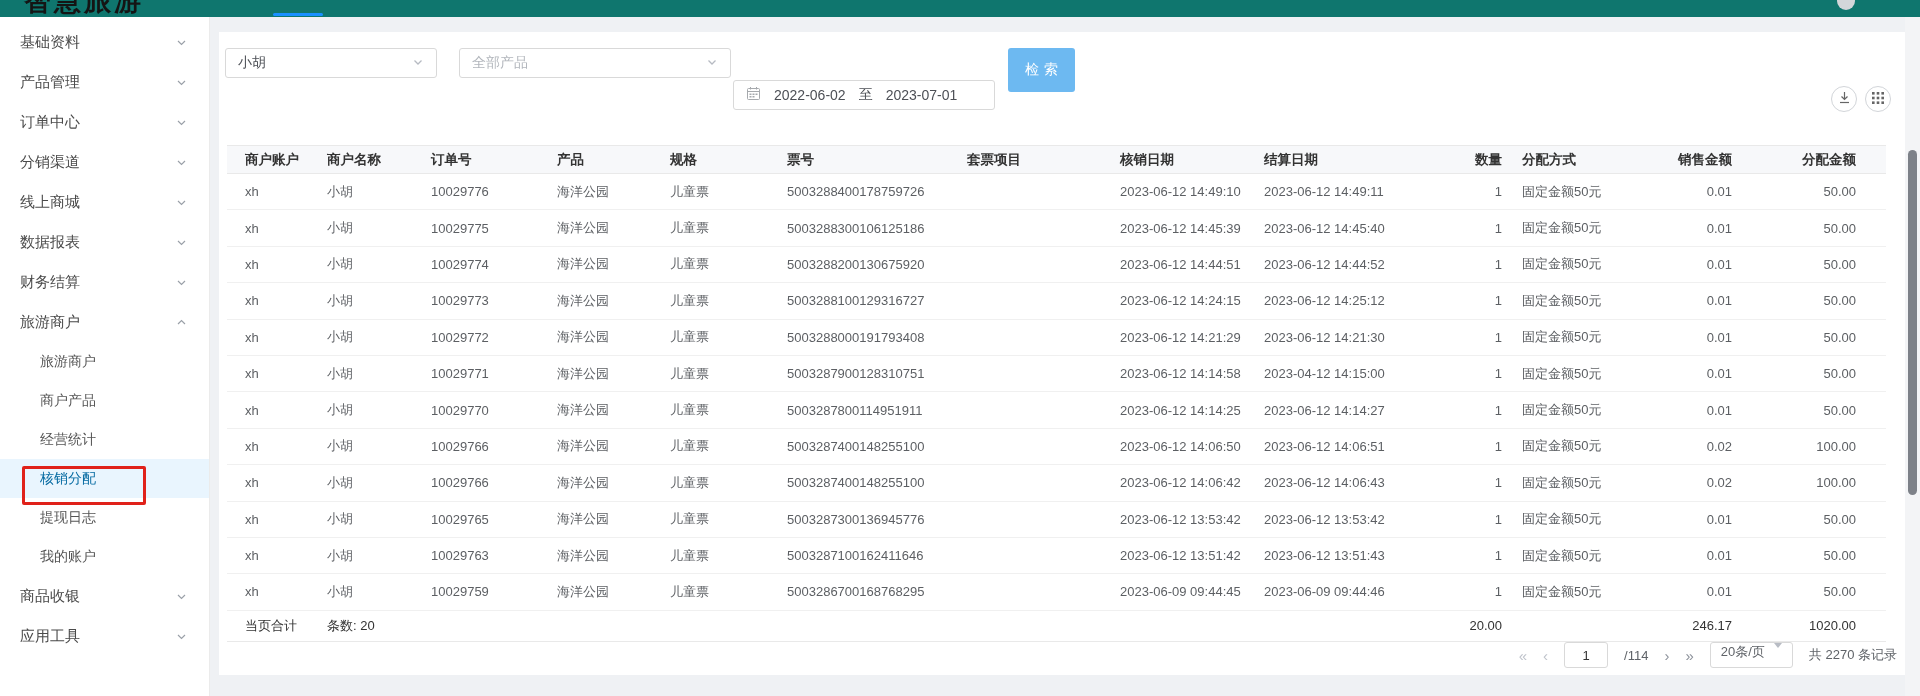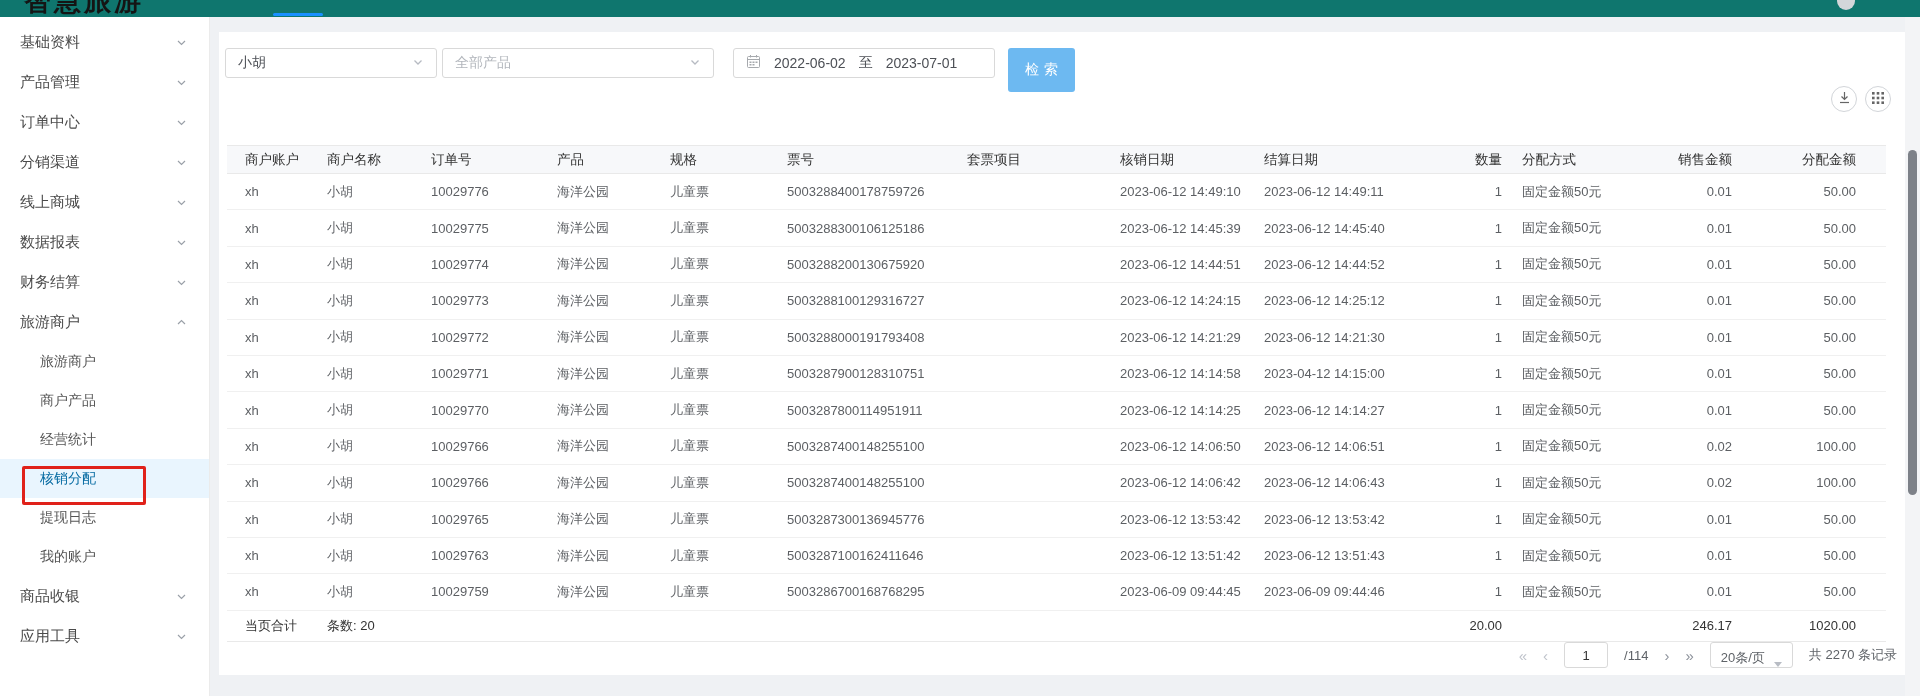--- a/index.html
+++ b/index.html
@@ -21,44 +21,44 @@
   .side-subitem.active { background:#e9f5fe; color:#0369a1; }
   .annotation-rect { position:absolute; left:22px; top:7px; width:124px; height:39px; border:3px solid #e0211a; border-radius:2px; pointer-events:none; }
 
   
   .content { position:absolute; left:210px; top:17px; width:1710px; height:679px; background:#eff1f4; }
   .panel { position:absolute; left:9px; top:15px; width:1686px; height:643px; background:#fff; }
 
   
   .filter-box { position:absolute; top:16px; height:30px; border:1px solid #d9d9d9; border-radius:3px; background:#fff; display:flex; align-items:center; padding:0 12px; font-size:14px; color:#4d5056; cursor:pointer; }
   .select-merchant { left:6px; width:212px; justify-content:space-between; }
-  .select-product { left:223px; width:272px; justify-content:space-between; }
+  .select-product { left:240px; width:272px; justify-content:space-between; }
   .select-product .sel-text { color:#b2b6bc; }
-  .date-box { left:514px; width:262px; gap:13px; }
+  .date-box { left:514px; width:262px; gap:13px;margin-top:32px; }
   .search-btn { position:absolute; left:789px; top:16px; width:67px; height:44px; background:#6db9f1; border:none; border-radius:3px; color:#fff; font-size:14px; letter-spacing:5px; text-indent:5px; display:flex; align-items:center; justify-content:center; cursor:pointer; font-family:inherit; }
 
   .icon-btn { position:absolute; top:54px; width:26px; height:26px; border:1px solid #d2d5d9; border-radius:50%; background:#fff; display:flex; align-items:center; justify-content:center; cursor:pointer; }
   .icon-btn.download { left:1612px; }
   .icon-btn.grid { left:1646px; }
 
   
   .data-table { position:absolute; left:8px; top:113px; width:1659px; border-collapse:collapse; table-layout:fixed; }
-  .data-table th { height:28px; background:#f7f8fa; border-top:1px solid #e9e9e9; border-bottom:1px solid #e9e9e9; font-size:13.5px; font-weight:400; color:#333; text-align:left; padding:0 0 0 18px; white-space:nowrap; overflow:hidden; }
+  .data-table th { height:28px; background:#f7f8fa; border-top:1px solid #e9e9e9; border-bottom:1px solid #e9e9e9; font-size:13.5px; font-weight:700; color:#333; text-align:left; padding:0 0 0 18px; white-space:nowrap; overflow:hidden; }
   .data-table td { height:36.4px; border-bottom:1px solid #f0f0f0; font-size:13px; color:#5c5f63; text-align:left; padding:0 0 0 18px; white-space:nowrap; overflow:hidden; }
   .data-table th.al-right, .data-table td.al-right { text-align:right; padding:0 2px 0 0; }
   .data-table th:nth-child(13), .data-table td:last-child { padding-right:30px; }
   .data-table tfoot td { height:31px; font-weight:400; color:#333; font-size:13px; border-top:1px solid #e9e9e9; border-bottom:1px solid #e9e9e9; }
 
   
   .pagination { position:absolute; right:8px; top:610px; height:26px; display:flex; align-items:center; gap:16px; font-size:13px; color:#5f6368; }
   .pg-nav { font-size:15px; cursor:pointer; }
   .pg-disabled { color:#bfc3cb; }
   .pg-enabled { color:#8d929b; }
   .pg-input { width:44px; height:26px; border:1px solid #d9d9d9; border-radius:3px; display:flex; align-items:center; justify-content:center; color:#333; cursor:text; }
-  .pg-size { height:26px; border:1px solid #d9d9d9; border-radius:3px; display:flex; align-items:flex-end; gap:9px; padding:0 10px; cursor:pointer; }
+  .pg-size { height:26px; border:1px solid #d9d9d9; border-radius:3px; display:flex; align-items:flex-start; gap:9px; padding:0 10px; cursor:pointer; }
   .caret-down { width:0; height:0; border-left:4px solid transparent; border-right:4px solid transparent; border-top:5px solid #b8bcc4; }
 
   
   .scroll-track { position:absolute; left:1905px; top:17px; width:15px; height:679px; background:#f3f4f6; }
   .scroll-thumb { position:absolute; left:3px; top:133px; width:9px; height:345px; background:#7d8188; border-radius:5px; cursor:pointer; }
 </style>
 </head>
 <body>
 
 <div class="topbar">

